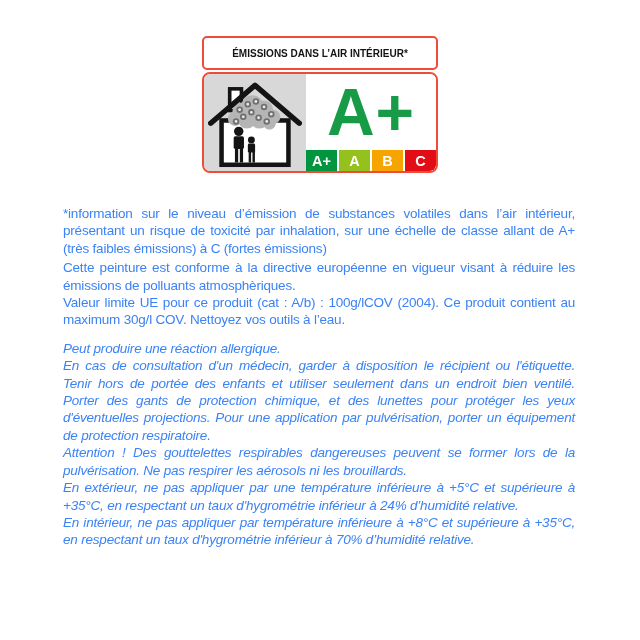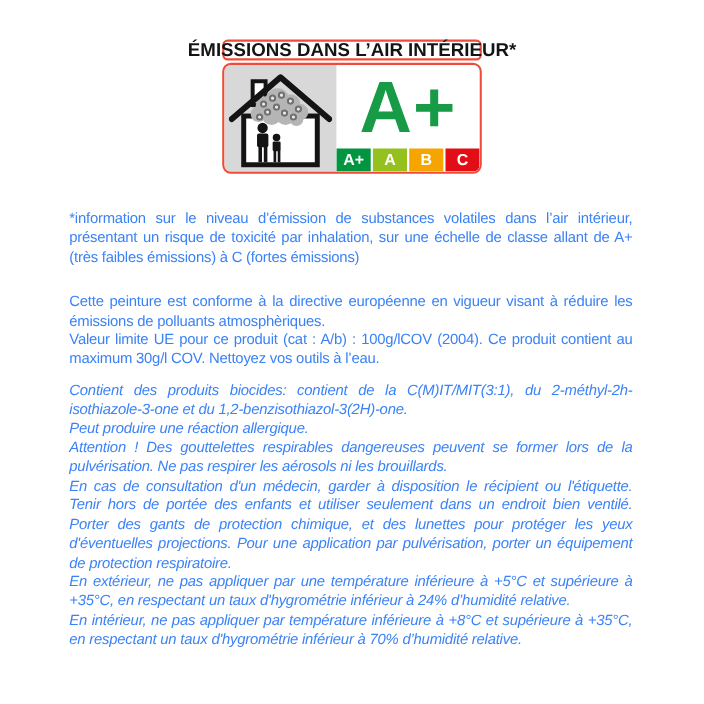--- a/index.html
+++ b/index.html
@@ -6,24 +6,24 @@
   body{
     width:640px;height:640px;background:#ffffff;
     font-family:"Liberation Sans", sans-serif;
     -webkit-font-smoothing:antialiased;
   }
   .page{position:relative;width:640px;height:640px;overflow:hidden;background:#fff;}
 
   
   .badge{width:236px;margin:36px auto 0;}
   .badge-title{
-    box-sizing:border-box;height:19px;
+    box-sizing:border-box;height:34px;
     border:2.5px solid #ee4c38;border-radius:5px;background:#fff;
     display:flex;align-items:center;justify-content:center;
-    font-weight:bold;font-size:17px;letter-spacing:0px;color:#141414;
+    font-weight:bold;font-size:10px;letter-spacing:0px;color:#141414;
     white-space:nowrap;
   }
   .badge-main{
     box-sizing:border-box;margin-top:2px;height:101px;
     border:2.5px solid #ee4c38;border-radius:8px;background:#fff;
     display:flex;overflow:hidden;
   }
   .panel-house{
     width:102px;background:#d8d8d8;
     display:flex;align-items:flex-end;justify-content:center;
@@ -41,21 +41,21 @@
   }
   .scale-cell:last-child{border-bottom-right-radius:5px;}
 
   
   .textblock{
     margin:32px 65px 0 63px;
     color:#3b82f6;font-size:13.5px;line-height:17.4px;
     letter-spacing:-0.2px;text-align:justify;
   }
   .textblock p{margin:0;}
-  .regulatory-group{margin-top:23px;}
+  .regulatory-group{margin-top:2px;}
   .warnings-group{margin-top:11px;font-style:italic;}
 </style>
 </head>
 <body>
 
 <div class="page">
 
   <div class="badge">
     <div class="badge-title">
       <span>ÉMISSIONS DANS L’AIR INTÉRIEUR*</span>
@@ -119,22 +119,21 @@
 
   <div class="textblock">
     <p>*information sur le niveau d’émission de substances volatiles dans l’air intérieur, présentant un risque de toxicité par inhalation, sur une échelle de classe allant de A+ (très faibles émissions) à C (fortes émissions)</p>
 
     <div class="regulatory-group">
       <p>Cette peinture est conforme à la directive européenne en vigueur visant à réduire les émissions de polluants atmosphèriques.</p>
       <p>Valeur limite UE pour ce produit (cat : A/b) : 100g/lCOV (2004). Ce produit contient au maximum 30g/l COV. Nettoyez vos outils à l’eau.</p>
     </div>
 
     <div class="warnings-group">
-      <p>Contient des produits biocides: contient de la C(M)IT/MIT(3:1), du 2-méthyl-2h-isothiazole-3-one et du 1,2-benzisothiazol-3(2H)-one.</p>
       <p>Peut produire une réaction allergique.</p>
+      <p>En cas de consultation d'un médecin, garder à disposition le récipient ou l'étiquette. Tenir hors de portée des enfants et utiliser seulement dans un endroit bien ventilé. Porter des gants de protection chimique, et des lunettes pour protéger les yeux d'éventuelles projections. Pour une application par pulvérisation, porter un équipement de protection respiratoire.</p>
       <p>Attention ! Des gouttelettes respirables dangereuses peuvent se former lors de la pulvérisation. Ne pas respirer les aérosols ni les brouillards.</p>
-      <p>En cas de consultation d'un médecin, garder à disposition le récipient ou l'étiquette. Tenir hors de portée des enfants et utiliser seulement dans un endroit bien ventilé. Porter des gants de protection chimique, et des lunettes pour protéger les yeux d'éventuelles projections. Pour une application par pulvérisation, porter un équipement de protection respiratoire.</p>
       <p>En extérieur, ne pas appliquer par une température inférieure à +5°C et supérieure à +35°C, en respectant un taux d'hygrométrie inférieur à 24% d’humidité relative.</p>
       <p>En intérieur, ne pas appliquer par température inférieure à +8°C et supérieure à +35°C, en respectant un taux d'hygrométrie inférieur à 70% d’humidité relative.</p>
     </div>
   </div>
 
 </div>
 
 </body></html>

